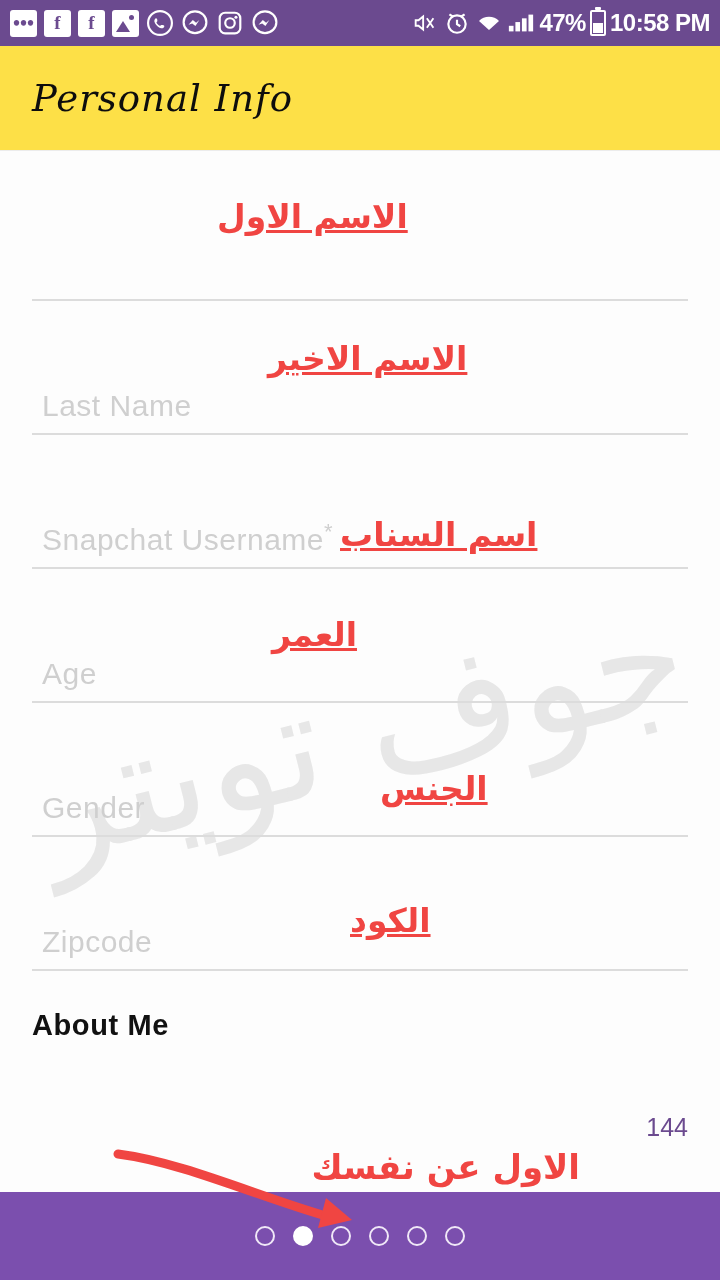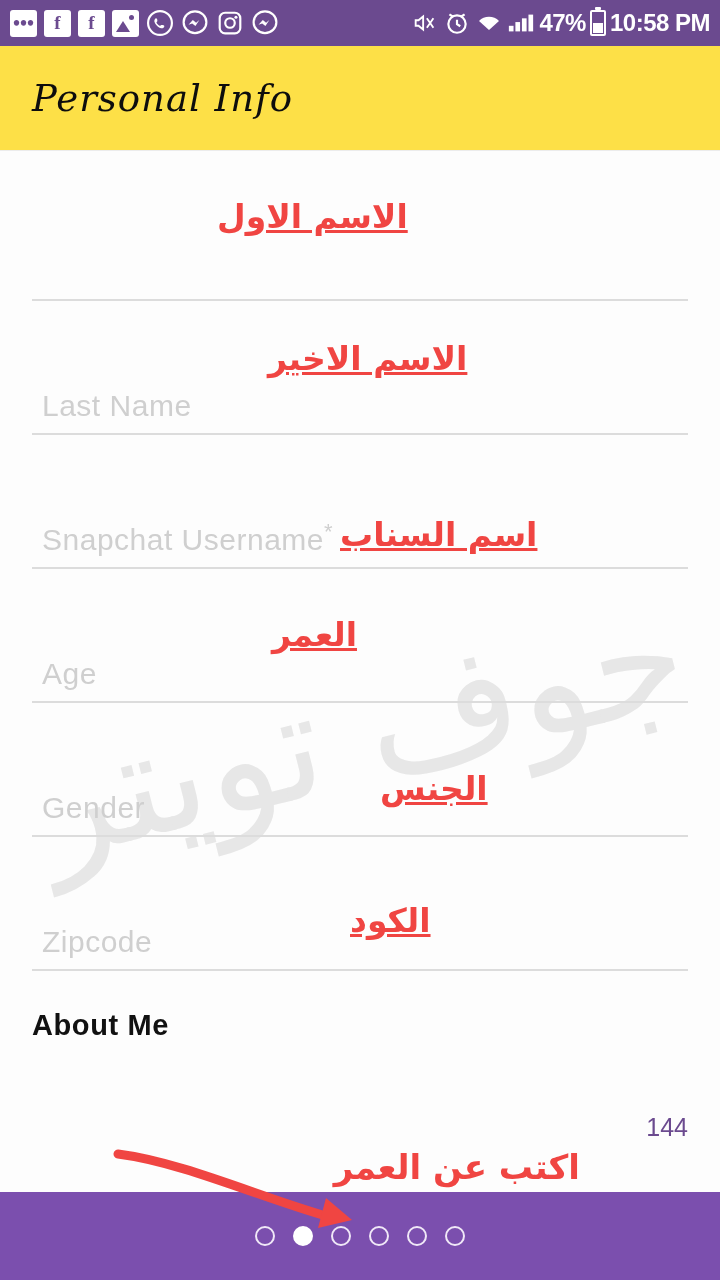--- a/index.html
+++ b/index.html
@@ -333,21 +333,21 @@
       <span class="field-label">Zipcode</span>
       <span class="field-underline"></span>
       <span class="ar-note ar-6">الكود</span>
     </div>
 
   </div>
 
   <div class="about">
     <div class="about-title">About Me</div>
     <div class="counter">144</div>
-    <div class="about-note">اكتب عن العمر</div>
+    <div class="about-note">الاول عن نفسك</div>
   </div>
 
   <svg class="arrow" viewBox="0 0 248 90">
     <defs></defs>
     <path d="M6 6 C 70 14, 150 50, 214 68" stroke="#f04542" stroke-width="9" fill="none" stroke-linecap="round"></path>
     <path d="M214 50 L 240 72 L 206 80 Z" fill="#f04542"></path>
   </svg>
 
   <div class="bottombar">
     <div class="dots-row">

